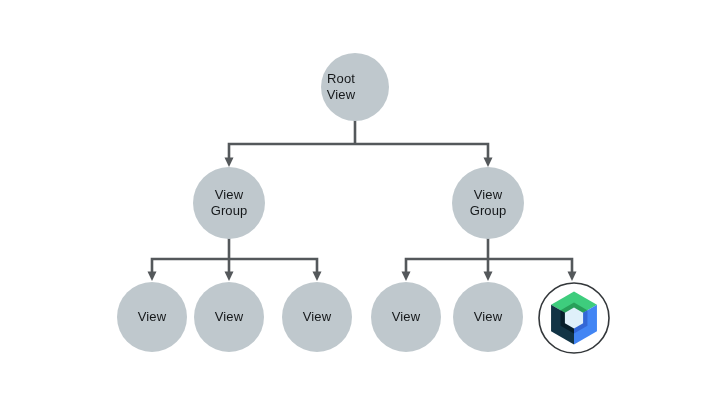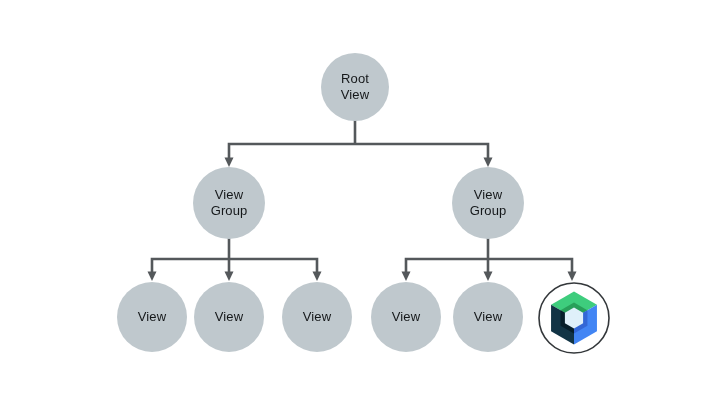--- a/index.html
+++ b/index.html
@@ -85,21 +85,21 @@
       <polygon points="-22.95,-13.25 0,0 0,26.5 -22.95,13.25" fill="#123445"></polygon>
 
       <polygon points="0,-15.5 13.42,-7.75 0,0 -13.42,-7.75" fill="#28a05a"></polygon>
       <polygon points="13.42,-7.75 13.42,7.75 0,15.5 0,0" fill="#3367d6"></polygon>
       <polygon points="-13.42,-7.75 0,0 0,15.5 -13.42,7.75" fill="#071e2a"></polygon>
 
       <polygon points="0,-10.5 9.09,-5.25 9.09,5.25 0,10.5 -9.09,5.25 -9.09,-5.25" fill="#dff0fa"></polygon>
     </g>
   </svg>
 
-  <div class="node-label" style="left:355px; top:87px;">Root
+  <div class="node-label" style="left:341px; top:87px;">Root
 View</div>
 
   <div class="node-label" style="left:229px; top:203px;">View
 Group</div>
 
   <div class="node-label" style="left:488px; top:203px;">View
 Group</div>
 
   <div class="node-label" style="left:152px; top:317px;">View</div>
 

